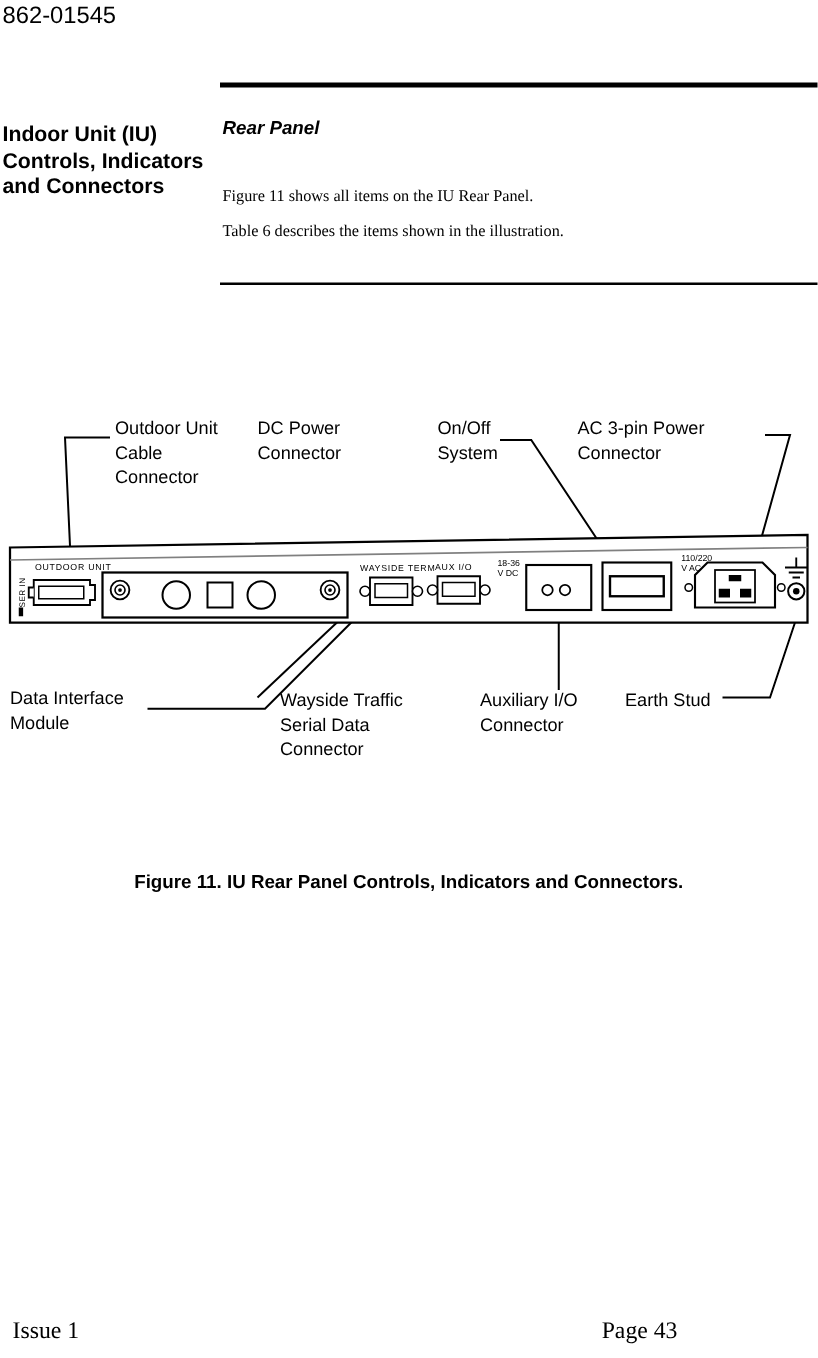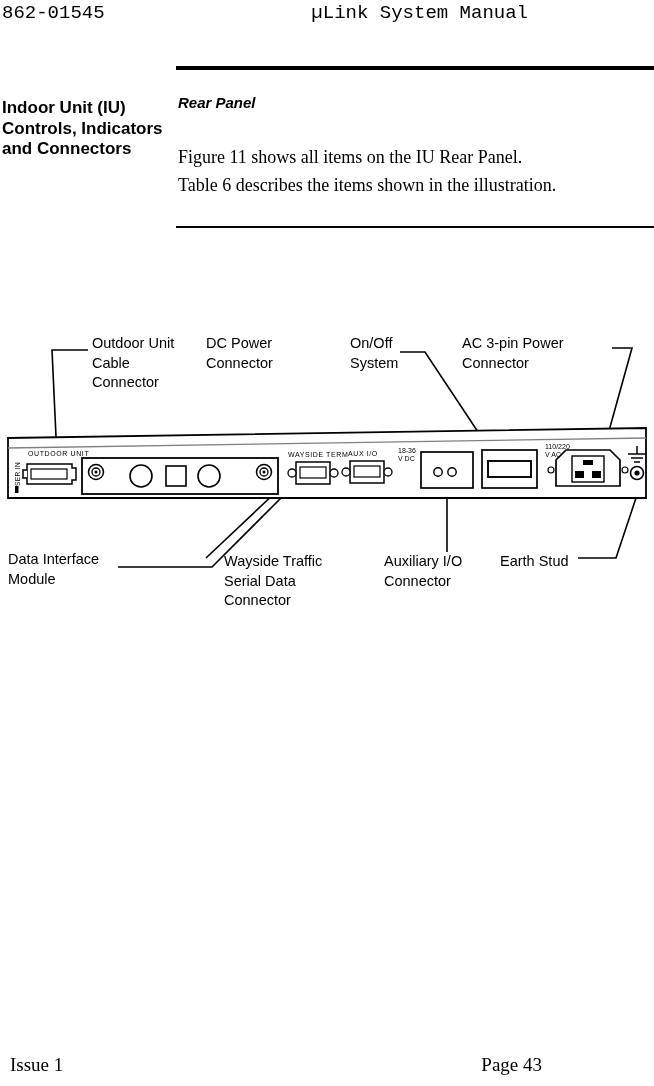--- a/index.html
+++ b/index.html
@@ -20,21 +20,21 @@
     inset: 0;
   }
 
   
   .runhead {
     position: absolute;
     top: 0px;
     left: 0px;
     width: 532px;
     height: 34px;
-    font-family: Liberation Mono, monospace;
+    font-family: Liberation Sans, sans-serif;
     font-size: 19px;
     line-height: 26px;
   }
   .runhead .left {
     position: absolute;
     left: 2px;
     top: 0px;
   }
   .runhead .right {
     position: absolute;
@@ -79,21 +79,21 @@
     font-size: 15px;
     font-weight: bold;
     font-style: italic;
   }
   .bodytext {
     position: absolute;
     left: 178px;
     top: 143px;
     width: 476px;
     font-family: "Liberation Serif", serif;
-    font-size: 18px;
+    font-size: 13px;
     line-height: 28px;
   }
   .bodytext div { white-space: nowrap; }
 
   
   .figure {
     position: absolute;
     left: 0px;
     top: 300px;
     width: 654px;
@@ -143,21 +143,20 @@
   .footer .left  { position: absolute; left: 2px;  top: 0; }
   .footer .right { position: absolute; right: 4px; top: 0; }
 </style>
 </head>
 <body>
 
 <div class="page">
 
   <div class="runhead">
     <span class="left">862-01545</span>
-    <span class="right">µLink System Manual</span>
   </div>
 
   <div class="rule-thick"></div>
   <div class="rule-thin"></div>
 
   <div class="marginal-head">Indoor Unit (IU) Controls, Indicators and Connectors</div>
 
   <div class="subhead">Rear Panel</div>
   <div class="bodytext">
     <div>Figure 11 shows all items on the IU Rear Panel.</div>
@@ -294,19 +293,20 @@
 Connector</div>
   <div class="callout c-dim">Data Interface
 Module</div>
   <div class="callout c-way">Wayside Traffic
 Serial Data
 Connector</div>
   <div class="callout c-aux">Auxiliary I/O
 Connector</div>
   <div class="callout c-earth">Earth Stud</div>
 
+  <div class="caption">Figure 11.  IU Rear Panel Controls, Indicators and Connectors.</div>
 
   <div class="footer">
     <span class="left">Issue 1</span>
     <span class="right">Page 43</span>
   </div>
 
 </div>
 
 </body></html>

